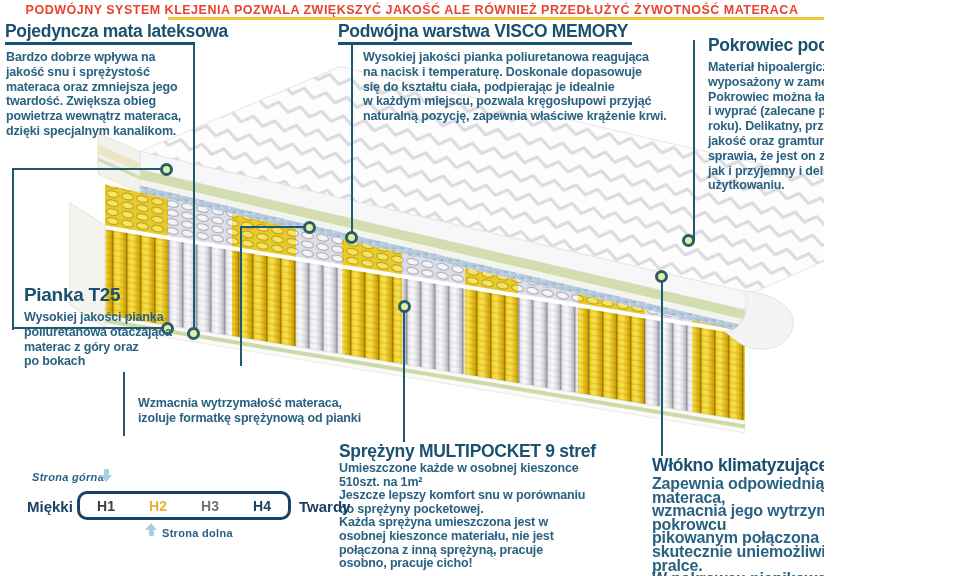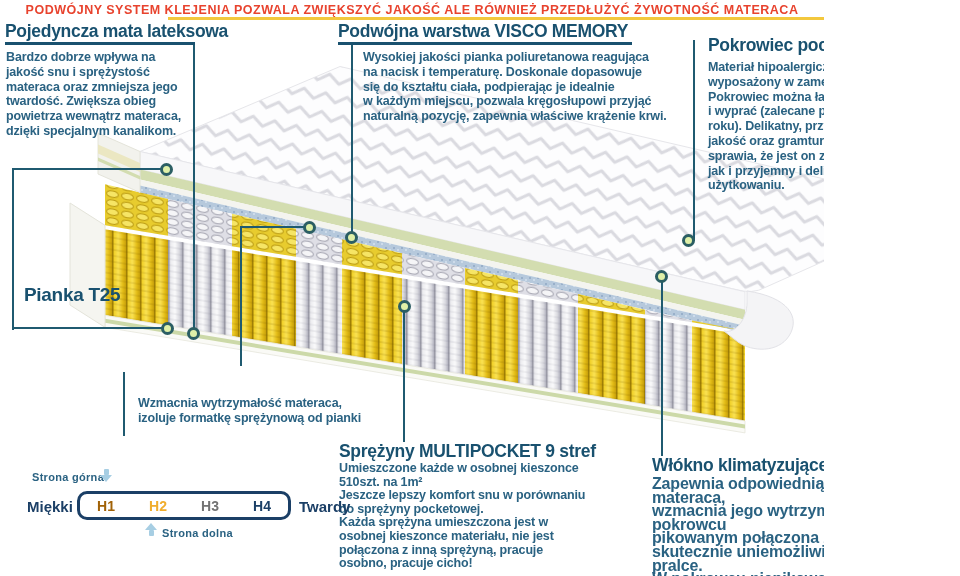--- a/index.html
+++ b/index.html
@@ -184,20 +184,24 @@
 i wyprać (zalecane pranie min. raz na pół
 roku). Delikatny, przyjemny, wysoka
 jakość oraz gramtura dzianiny pokrowca
 sprawia, że jest on zarazem wytrzymały
 jak i przyjemny i delikatny w codziennym
 użytkowaniu.</div>
 
   <div class="ann" style="left:24px;top:285px;">
     <div class="ann-title big">Pianka T25</div>
   </div>
+  <div class="ann ann-body" style="left:24px;top:310px;width:210px;">Wysokiej jakości pianka
+poliuretanowa otaczająca
+materac z góry oraz
+po bokach</div>
 
   <div class="vline" style="left:123px;top:372px;height:64px;"></div>
   <div class="ann ann-body" style="left:138px;top:396px;width:230px;">Wzmacnia wytrzymałość materaca,
 izoluje formatkę sprężynową od pianki</div>
 
   <div class="ann" style="left:339px;top:442px;">
     <div class="ann-title">Sprężyny MULTIPOCKET 9 stref</div>
   </div>
   <div class="ann ann-body tight" style="left:339px;top:462px;width:280px;">Umieszczone każde w osobnej kieszonce
 510szt. na 1m²
@@ -212,28 +216,28 @@
     <div class="ann-title">Włókno klimatyzujące</div>
   </div>
   <div class="ann ann-body tight" style="left:652px;top:477px;width:306px;font-size:16px;">Zapewnia odpowiednią wentylację materaca,
 wzmacnia jego wytrzymałość - w pokrowcu
 pikowanym połączona z pokrowcem, co
 skutecznie uniemożliwia jego pranie w pralce.
 W pokrowcu niepikowanym jest częścią
 wewnętrzną materaca, nie połączone z
 pokrowcem, pozwala na pranie pokrowca w pralce.</div>
 
-  <div class="scale-note" style="left:32px;top:471px;">Strona górna</div>
+  <div class="scale-note" style="left:32px;top:471px;font-style:italic;">Strona górna</div>
   <div class="arr" style="left:100px;top:469px;">
     <div class="stem"></div>
     <div class="head-down"></div>
   </div>
   <div class="scale-side" style="left:27px;top:498px;">Miękki</div>
   <div class="scale-box">
-    <span class="scale-level" style="color: #a16207;">H1</span>
+    <span class="scale-level" style="color: #404040;">H1</span>
     <span class="scale-level" style="color: rgb(240, 173, 45);">H2</span>
     <span class="scale-level" style="color: #737373;">H3</span>
     <span class="scale-level" style="color: rgb(27, 63, 102);">H4</span>
   </div>
   <div class="scale-side" style="left:299px;top:498px;">Twardy</div>
   <div class="arr" style="left:145px;top:523px;">
     <div class="head-up"></div>
     <div class="stem"></div>
   </div>
   <div class="scale-note" style="left:162px;top:527px;">Strona dolna</div>

